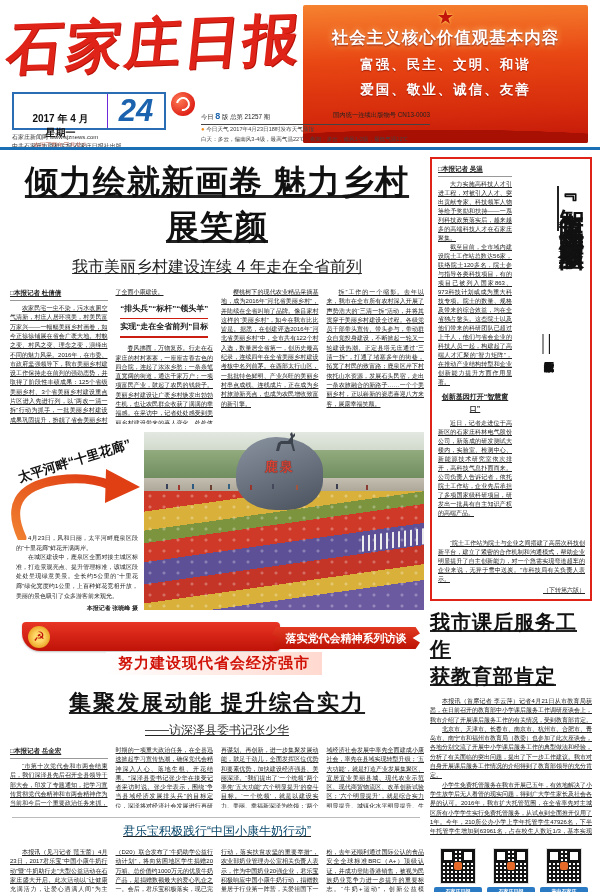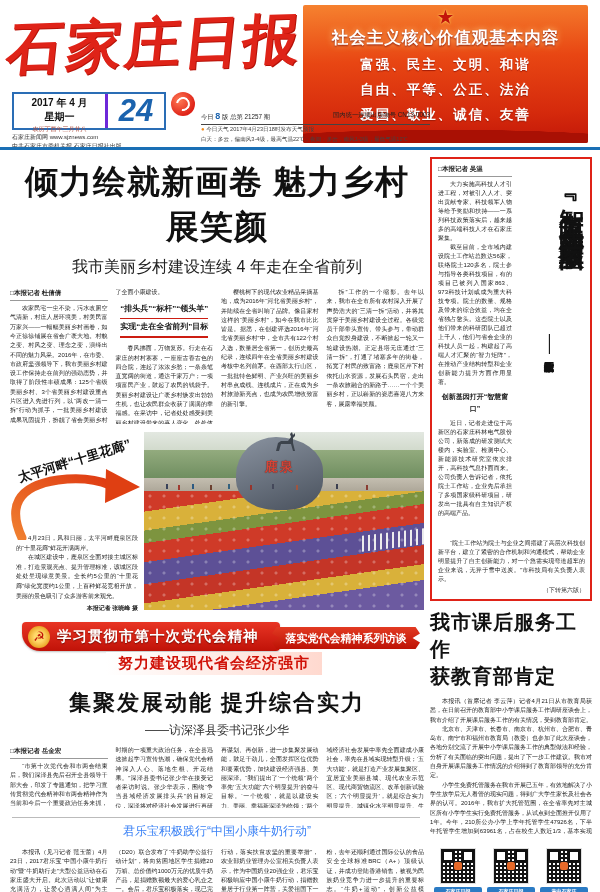--- a/index.html
+++ b/index.html
@@ -22,21 +22,21 @@
     text-shadow:0 0 3px #ffd24a, 0 0 1px #ffe89a; display:block; margin-top:2px; }
   .values-title { font-size:16.5px; font-weight:900; letter-spacing:1px; margin-top:0;
     color:#fff; text-shadow:0 1px 2px #8f1505, 0 0 6px #ffce7a; }
   .values-line { font-size:13.5px; font-weight:900; margin-top:7px; letter-spacing:2px;
     text-shadow:0 1px 1px #9e1a07; }
   .values-wave { position:absolute; bottom:0; left:0; right:0; height:24px;
     background:radial-gradient(130% 120% at 50% 120%, #a91004 62%, rgba(169,16,4,0) 63%); }
 
   .datebox { position:absolute; left:12px; top:92px; width:154px; height:38px;
     border:2px solid #2a6db5; display:flex; background:#fff; }
-  .datebox-left { flex:1; text-align:center; padding-top:2px; border-right:3px solid #6d28d9; }
+  .datebox-left { flex:1; text-align:center; padding-top:18px; border-right:1px solid #6d28d9; }
   .date-month { font-size:10px; font-weight:bold; color:#111; }
   .date-week { font-size:10px; font-weight:bold; color:#111; }
   .date-lunar { font-size:6px; color:#b05040; margin-top:1px; }
   .date-day { width:56px; display:flex; align-items:center; justify-content:center;
     font-size:31px; font-weight:bold; font-style:italic; color:#1b63ae; }
 
   .head-small { position:absolute; left:12px; top:133px; font-size:6px; color:#333; line-height:1.55; }
 
   .paper-logo { position:absolute; left:171px; top:92px; width:24px; height:24px; border-radius:50%;
     background:radial-gradient(circle at 35% 35%, #ff7a55, #df2318 70%); }
@@ -47,21 +47,21 @@
     background:linear-gradient(90deg,#14549e,#2f86cf); color:#fff; font-size:11px; font-weight:bold;
     text-align:center; letter-spacing:2px; line-height:15px; }
   .issue-row { position:absolute; left:201px; top:111px; width:229px; display:flex;
     justify-content:space-between; font-size:6.3px; color:#222; border-bottom:1px solid #444; padding-bottom:2px; }
   .issue-left b { color:#1b63ae; font-size:9px; }
   .weather { position:absolute; left:201px; top:124px; width:229px; font-size:5.6px; color:#444; line-height:1.7; }
   .weather-icon { color:#f08a1d; font-size:6px; }
   .header-rule { position:absolute; left:0; top:147px; width:600px; height:3px; background:#1a6fb5; }
 
   
-  .content { position:absolute; top:152px; left:0; width:600px; height:740px; display:flex; }
+  .content { position:absolute; top:152px; left:0; width:600px; height:740px; display:flex;text-decoration:underline; }
   .left-col { width:428px; padding:0 4px 0 10px; }
   .right-col { width:172px; padding:0 8px 0 2px; }
 
   
   .lead-headline { font-size:33px; font-weight:900; text-align:center; letter-spacing:1px; margin-top:8px; color:#111; }
   .lead-sub { font-size:16px; text-align:center; margin-top:7px; color:#222; }
   .lead-cols { display:flex; gap:8px; margin-top:10px; height:136px; overflow:hidden; }
   .newscol { flex:1; font-size:6px; line-height:1.55; text-align:justify; color:#222; }
   .newscol p { text-indent:2em; }
   .byline { font-size:6.5px; font-weight:bold; border-bottom:1px solid #999; padding-bottom:2px; margin-bottom:3px; text-indent:0; }
@@ -119,21 +119,21 @@
     text-align:center; line-height:22px;
     clip-path:polygon(3% 0,97% 0,100% 30%,95% 50%,100% 70%,97% 100%,3% 100%,0 70%,5% 50%,0 30%); }
   .congress-h { font-size:22px; font-weight:900; text-align:center; letter-spacing:2px; margin-top:8px; color:#111; }
   .congress-sub { font-size:12px; text-align:center; color:#333; margin-top:4px; }
   .congress-cols { display:flex; gap:8px; margin-top:7px; height:62px; overflow:hidden; }
 
   .divider { border-top:1px solid #bbb; margin:9px 4px 0 2px; }
 
   
   .milk-h { font-size:25px; font-weight:900; text-align:center; margin-top:9px; letter-spacing:1px; color:#111; }
-  .milk-sub { font-size:12px; text-align:center; margin-top:5px; color:#3b82f6; }
+  .milk-sub { font-size:12px; text-align:center; margin-top:5px; color:#0c4a6e; }
   .milk-cols { display:flex; gap:8px; margin-top:8px; height:78px; overflow:hidden; }
 
   
   .acad-box { border:2.5px solid #df2318; margin-top:5px; height:444px; padding:5px 5px 4px 6px;
     display:flex; flex-direction:column; overflow:hidden; }
   .acad-top { display:flex; flex:1; overflow:hidden; }
   .acad-text { width:74px; font-size:6px; line-height:1.5; text-align:justify; color:#222; }
   .acad-text p { text-indent:2em; }
   .acad-subhead { text-align:center; font-weight:900; font-size:7px; margin:4px 0; line-height:1.7; text-indent:0; }
   .acad-vertical { flex:1; display:flex; justify-content:flex-end; padding-top:22px; }
@@ -170,21 +170,20 @@
 
   <div class="header">
     <div class="masthead">
       <span class="masthead-text">石家庄日报</span>
     </div>
 
     <div class="values">
       <span class="values-star">★</span>
       <div class="values-title">社会主义核心价值观基本内容</div>
       <div class="values-line">富强、民主、文明、和谐</div>
-      <div class="values-line">自由、平等、公正、法治</div>
       <div class="values-line">爱国、敬业、诚信、友善</div>
       <div class="values-wave"></div>
     </div>
 
     <div class="datebox">
       <div class="datebox-left">
         <div class="date-month">2017 年 4 月</div>
         <div class="date-week">星期一</div>
         <div class="date-lunar">农历丁酉年三月廿八</div>
       </div>
@@ -271,21 +270,20 @@
             <div class="ph-rock-text">鹿泉</div>
           </div>
           <div class="ph-people"></div>
           <div class="ph-fence"></div>
         </div>
       </div>
 
       <div class="congress">
         <div class="congress-banner">
           <span class="emblem">☭</span>
-          <span class="congress-line1">学习贯彻市第十次党代会精神</span>
         </div>
         <div class="congress-line2">努力建设现代省会经济强市</div>
         <div class="ribbon">落实党代会精神系列访谈</div>
       </div>
 
       <div class="congress-h">集聚发展动能 提升综合实力</div>
       <div class="congress-sub">——访深泽县委书记张少华</div>
 
       <div class="congress-cols">
         <div class="newscol">

